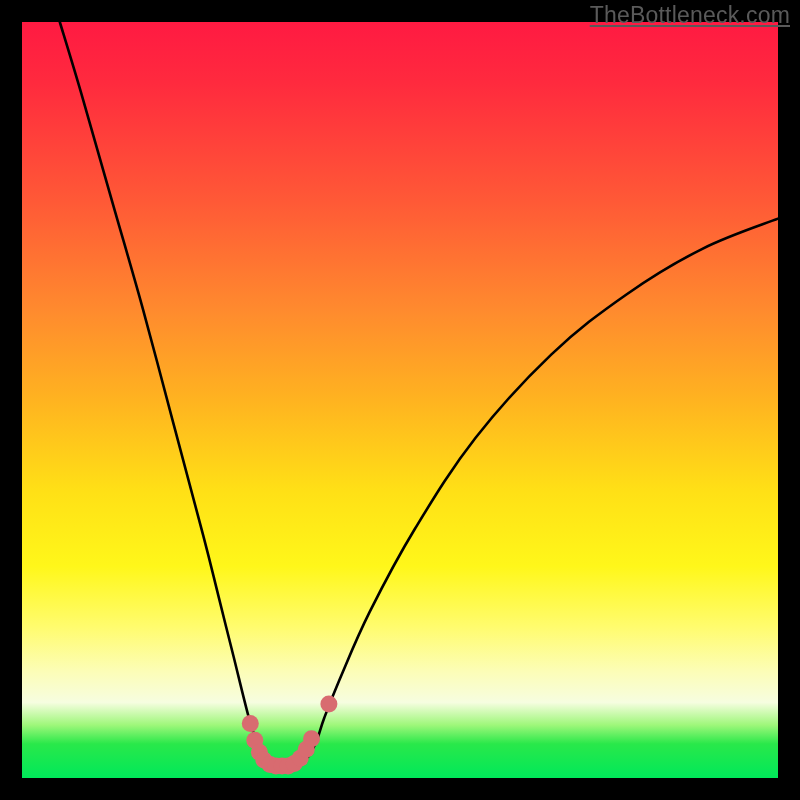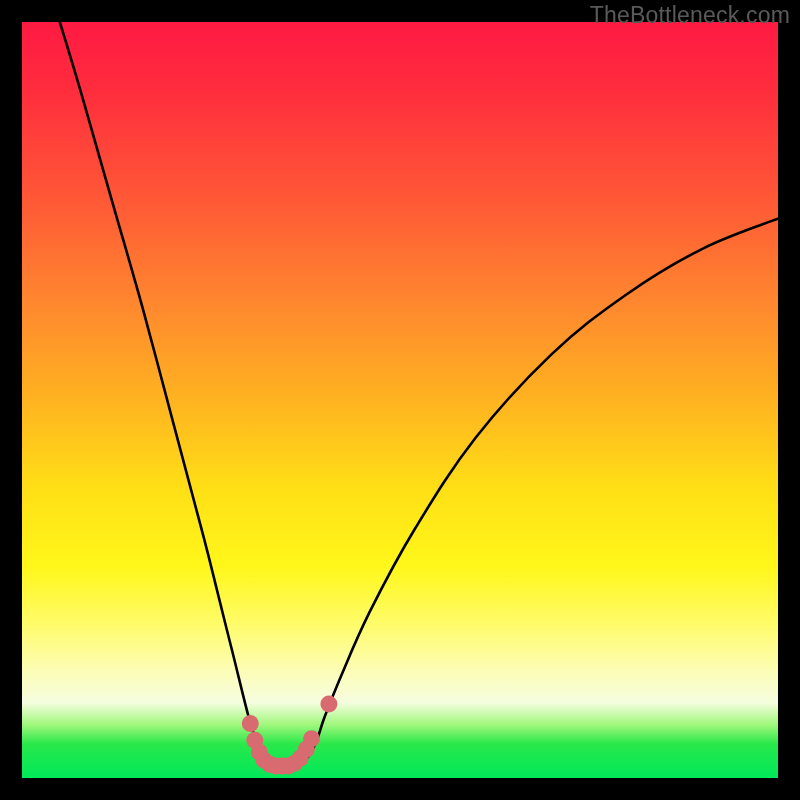--- a/index.html
+++ b/index.html
@@ -44,20 +44,21 @@
   }
   .watermark {
     position: absolute;
     top: 2px;
     right: 10px;
     color: #5a5a5a;
     font-size: 23px;
     font-weight: 500;
     letter-spacing: 0.2px;
     user-select: none;
+    text-decoration: underline;
   }
   svg.curve-layer {
     position: absolute;
     left: 0;
     top: 0;
     width: 756px;
     height: 756px;
     overflow: visible;
   }
 </style>

